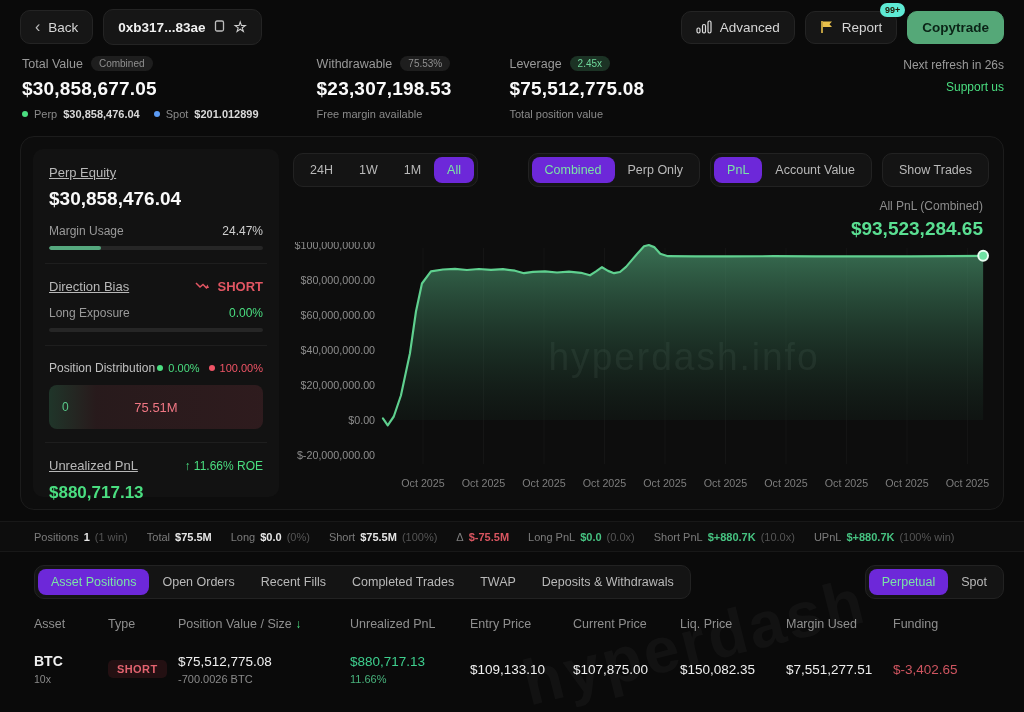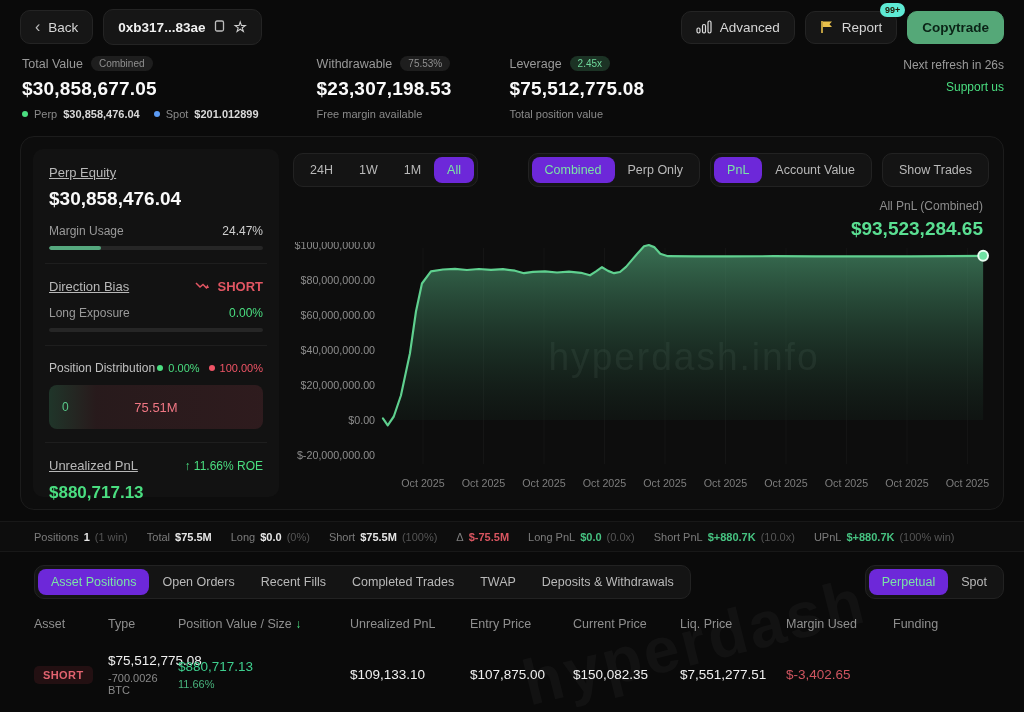--- a/index.html
+++ b/index.html
@@ -385,20 +385,24 @@
         <span class="sort-arrow">↓</span>
       </div>
       <div class="th">Unrealized PnL</div>
       <div class="th">Entry Price</div>
       <div class="th">Current Price</div>
       <div class="th">Liq. Price</div>
       <div class="th">Margin Used</div>
       <div class="th">Funding</div>
     </div>
     <div class="tablegrid">
+      <div class="td">
+        <div class="asset-name">BTC</div>
+        <div class="asset-lev">10x</div>
+      </div>
       <div class="td"><span class="type-badge">SHORT</span></div>
       <div class="td">
         <div>$75,512,775.08</div>
         <div class="cell-sub">-700.0026 BTC</div>
       </div>
       <div class="td pnl-green">
         <div>$880,717.13</div>
         <div class="cell-sub green">11.66%</div>
       </div>
       <div class="td">$109,133.10</div>

